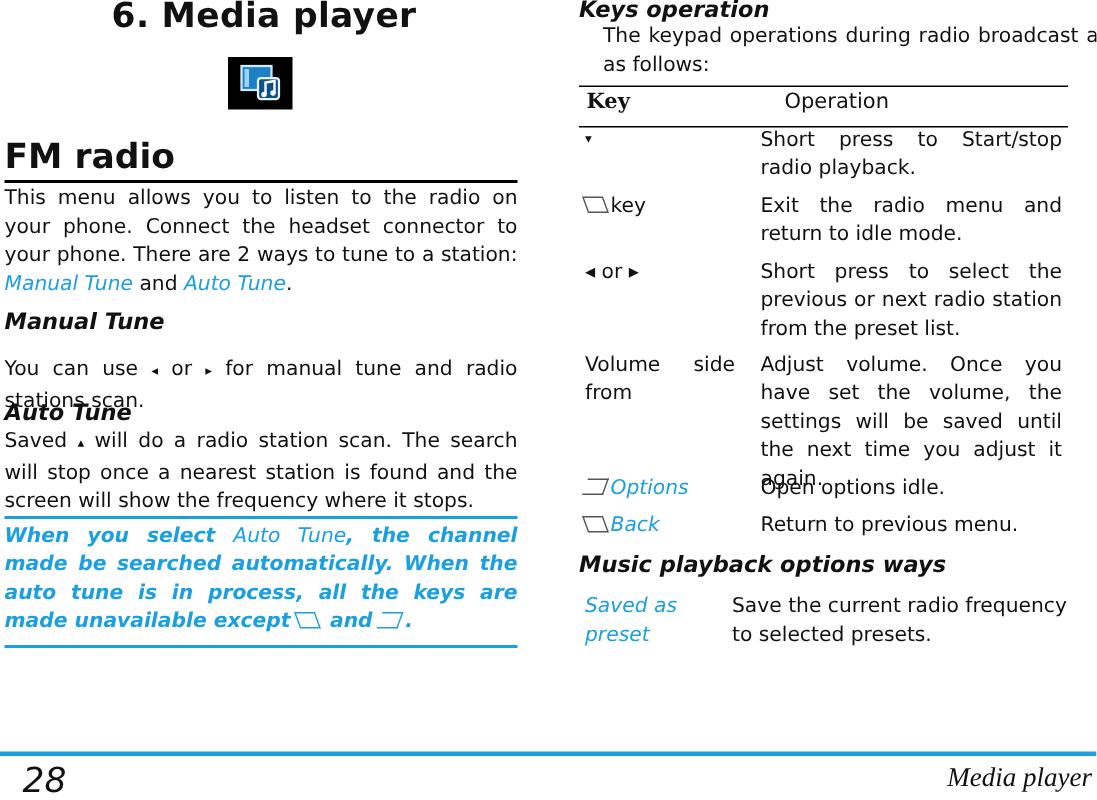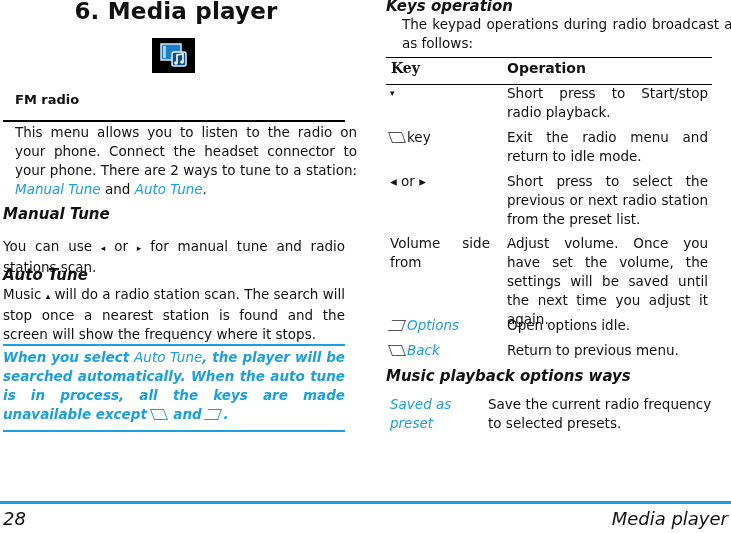--- a/index.html
+++ b/index.html
@@ -3,67 +3,67 @@
   <meta charset="utf-8">
   <style>
     * { box-sizing: border-box; margin: 0; padding: 0; }
     html, body { width: 731px; height: 533px; background: #ffffff; overflow: hidden; }
     body { position: relative; font-family: "DejaVu Sans", "Liberation Sans", sans-serif; color: #111; }
     .blue { color: #1a9fe0; }
     .col-left { position: absolute; left: 3px; top: 0; width: 342px; }
     .col-right { position: absolute; left: 386px; top: 0; width: 326px; }
     .chapter-title { text-align: center; font-weight: bold; font-size: 23px; letter-spacing: 0.2px; margin-top: -2px; height: 30px; padding-left: 4px; }
     .chapter-icon { position: absolute; left: 152px; top: 38px; width: 43px; height: 35px; background: #000; }
-    .h2 { position: absolute; left: 0; top: 92px; font-weight: bold; font-size: 13px; margin-left: 12px; }
+    .h2 { position: absolute; left: 0; top: 92px; font-weight: bold; font-size: 23px; }
     .h2-rule { position: absolute; left: 0; top: 120px; width: 342px; height: 2px; background: #000; }
     p.body { font-size: 13.5px; line-height: 19px; text-align: justify; }
-    .p1 { position: absolute; left: 12px; top: 123px; width: 342px; }
+    .p1 { position: absolute; left: 0; top: 123px; width: 342px; }
     .h3 { font-weight: bold; font-style: italic; font-size: 15px; }
     .mt-h { position: absolute; left: 0; top: 205px; }
     .p2 { position: absolute; left: 0; top: 237px; width: 342px; }
     .at-h { position: absolute; left: 0; top: 266px; }
     .p3 { position: absolute; left: 0; top: 285px; width: 342px; }
     .note-rule-top { position: absolute; left: 0; top: 344px; width: 342px; height: 2px; background: #1a9fe0; }
     .note { position: absolute; left: 0; top: 348px; width: 342px; font-size: 13.5px; line-height: 19px; font-weight: bold; font-style: italic; color: #1a9fe0; text-align: justify; }
     .note .plain { font-weight: normal; }
     .note-rule-bot { position: absolute; left: 0; top: 430px; width: 342px; height: 2px; background: #1a9fe0; }
     .ko-h { position: absolute; left: 0; top: -3px; }
     .p4 { position: absolute; left: 16px; top: 15px; width: 344px; }
     .tbl-rule { position: absolute; left: 0; width: 326px; height: 1px; background: #000; }
     .tbl-head { position: absolute; top: 60px; font-size: 14px; }
     .th-key { left: 5px; font-family: "DejaVu Serif", "Liberation Serif", serif; font-weight: bold; }
-    .th-op { left: 121px; font-weight: bold; }
+    .th-op { left: 137px; font-weight: normal; }
     .row { position: absolute; left: 0; width: 326px; font-size: 13.5px; line-height: 19px; }
     .row .k { position: absolute; left: 4px; width: 100px; }
     .row .o { position: absolute; left: 121px; width: 201px; text-align: justify; }
     .kicon { display: inline-block; width: 14px; height: 11px; border: 1px solid #555; vertical-align: -1px; margin-right: 3px; }
     .kicon.l { border-left: none; border-radius: 0 0 0 0; transform: skewX(-20deg); }
     .kicon.r { transform: skewX(20deg); }
     .mp-h { position: absolute; left: 0; top: 367px; }
     .footer-rule { position: absolute; left: 0; top: 501px; width: 731px; height: 3px; background: #1a9fe0; }
-    .footer-left { position: absolute; left: 3px; top: 508px; font-style: italic; font-size: 18px; }
-    .footer-right { position: absolute; right: 3px; top: 508px; font-style: italic; font-size: 18px; }
+    .footer-left { position: absolute; left: 15px; top: 508px; font-style: italic; font-size: 23px; }
+    .footer-right { position: absolute; right: 3px; top: 508px; font-style: italic; font-size: 18px; font-family: Liberation Serif, serif; }
   </style>
 </head>
 <body>
 
 <div class="col-left">
   <div class="chapter-title">6. Media player</div>
   <div class="h2">FM radio</div>
   <div class="h2-rule"></div>
   <p class="body p1"><span>This menu allows you to listen to the radio on your phone.  Connect the headset connector to your phone.  There are 2 ways to tune to a station: </span><i class="blue">Manual Tune</i><span> and </span><i class="blue">Auto Tune</i><span>.</span></p>
 
   <div class="h3 mt-h">Manual Tune</div>
   <p class="body p2"><span>You can use </span><span style="font-size:9px">◂</span><span> or </span><span style="font-size:9px">▸</span><span> for manual tune and radio stations scan.</span></p>
 
   <div class="h3 at-h">Auto Tune</div>
-  <p class="body p3"><span>Music </span><span style="font-size:9px">▴</span><span> will do a radio station scan.  The search will stop once a nearest station is found and the screen will show the frequency where it stops.</span></p>
+  <p class="body p3"><span>Saved </span><span style="font-size:9px">▴</span><span> will do a radio station scan.  The search will stop once a nearest station is found and the screen will show the frequency where it stops.</span></p>
 
   <div class="note-rule-top"></div>
-  <p class="note"><span>When you select </span><span class="plain">Auto Tune</span><span>, the player will be searched automatically. When the auto tune is in process, all the keys are made unavailable except </span><span class="kicon r" style="border-color:#1a9fe0"></span><span> and </span><span class="kicon l" style="border-color:#1a9fe0"></span><span>.</span></p>
+  <p class="note"><span>When you select </span><span class="plain">Auto Tune</span><span>, the channel made be searched automatically. When the auto tune is in process, all the keys are made unavailable except </span><span class="kicon r" style="border-color:#1a9fe0"></span><span> and </span><span class="kicon l" style="border-color:#1a9fe0"></span><span>.</span></p>
   <div class="note-rule-bot"></div>
 </div>
 
 <div class="chapter-icon">
   <svg width="43" height="35" viewBox="0 0 43 35">
     <rect x="9" y="6" width="20" height="16" fill="#1d7fc4" stroke="#cfe8ff" stroke-width="1.5"></rect>
     <rect x="11" y="8" width="3" height="12" fill="#9fd3ff"></rect>
     <rect x="20" y="14" width="14" height="14" rx="2" fill="#0c4f8a" stroke="#e6f4ff" stroke-width="1.5"></rect>
     <path d="M25 25 V17 L31 16 V24" stroke="#fff" stroke-width="1.6" fill="none"></path>
     <circle cx="24" cy="25" r="1.8" fill="#fff"></circle>

